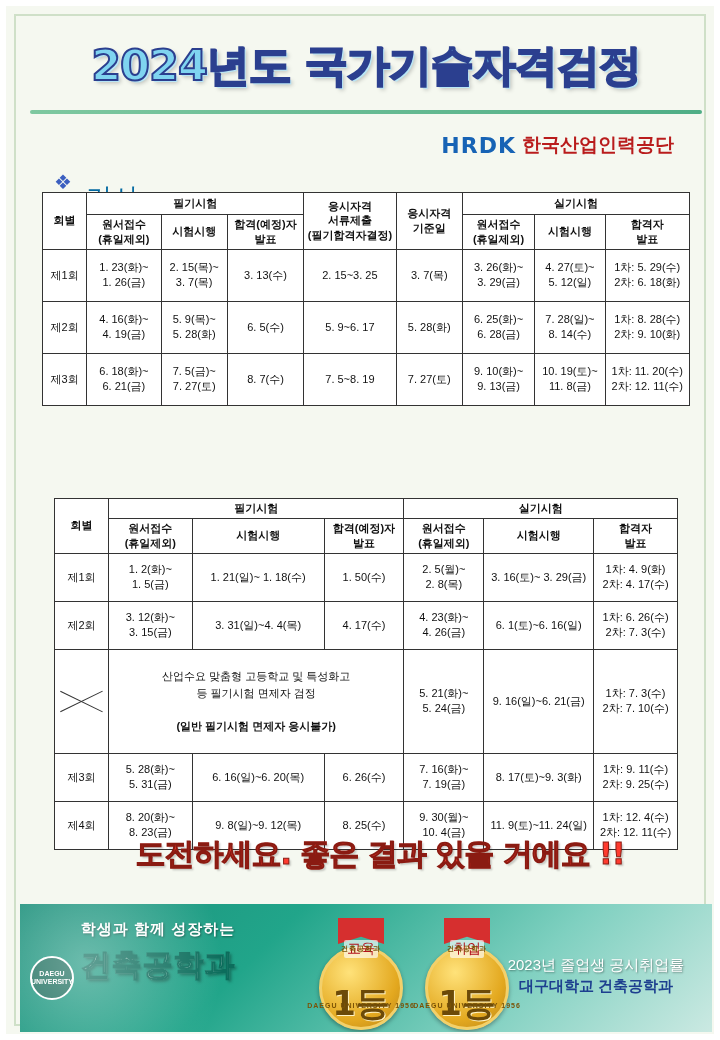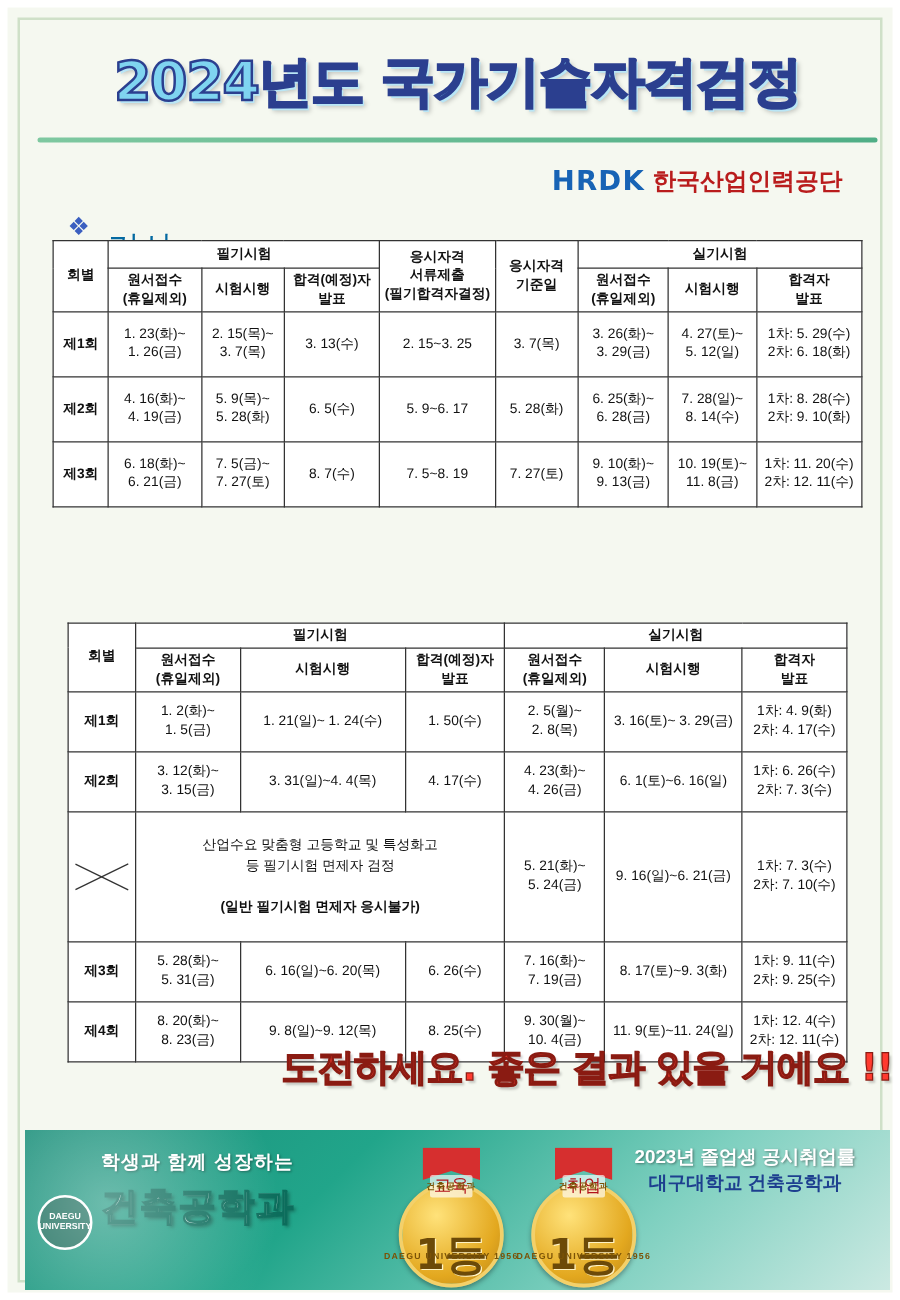--- a/index.html
+++ b/index.html
@@ -83,42 +83,42 @@
   }
   table.sched th, table.sched td {
     border:1px solid #333;
     text-align:center;
     vertical-align:middle;
     padding:2px 3px;
     line-height:1.35;
     white-space:pre-line;
   }
   table.sched th { font-weight:bold; background:#fff; }
-  table.sched td.round { font-weight:bold; }
+  table.sched td.round { font-weight:normal; }
   td.cellL { text-align:left; padding-left:8px; }
 
   #tbl-gisa { left:36px; top:186px; width:648px; }
   #tbl-gisa th, #tbl-gisa td { height:22px; }
   #tbl-gisa tr.body td { height:52px; }
 
   #tbl-gineungsa { left:48px; top:492px; width:624px; }
   #tbl-gineungsa tr.body td { height:48px; }
 
   .xcell { position:relative; }
   .xcell:before, .xcell:after{
     content:""; position:absolute; left:6%; right:6%; top:50%;
     height:1px; background:#333;
   }
   .xcell:before { transform:rotate(26deg); }
   .xcell:after { transform:rotate(-26deg); }
 
   
   .slogan {
     position:absolute; left:0; right:0; top:828px;
-    text-align:right;
+    text-align:center;
     font-size:30px; font-weight:bold;
     color:#ff3b2f;
     -webkit-text-stroke:1px #8a1b12;
     text-shadow:2px 2px 2px rgba(0,0,0,.2);
     font-family:"DejaVu Sans", sans-serif;
     letter-spacing:-1px;
     padding-left:40px;
   }
 
   
@@ -195,21 +195,21 @@
     position:absolute; left:50%; transform:translateX(-50%);
     font-size:7px; font-weight:bold; color:#7a5206; letter-spacing:1px;
     z-index:4; white-space:nowrap;
   }
   .medal .ring-top { top:26px; }
   .medal .ring-bottom { top:84px; }
 
   .stats {
     position:absolute; right:16px; top:12px; width:200px; text-align:center;
   }
-  .stats .l1 { font-size:15px; font-weight:bold; color:#ffffff; text-shadow:1px 1px 2px rgba(0,0,0,.4); }
+  .stats .l1 { font-size:15px; font-weight:normal; color:#ffffff; text-shadow:1px 1px 2px rgba(0,0,0,.4);margin-top:40px; }
   .stats .l2 { font-size:15px; font-weight:bold; color:#1d3f8f; margin-top:2px; }
   .stats .l3 {
     font-size:32px; font-weight:bold; color:#ff8a00;
     -webkit-text-stroke:1px #fff;
     text-shadow:1px 1px 2px rgba(0,0,0,.3);
     line-height:1.05;
   }
   .stats .l3 .pct { font-size:17px; }
   .stats .l4 { font-size:13px; font-weight:bold; color:#ffffff; text-shadow:1px 1px 2px rgba(0,0,0,.4); margin-top:2px;}
 </style>
@@ -333,21 +333,21 @@
         <th style="width:110px">시험시행</th>
         <th style="width:84px">합격자
 발표</th>
       </tr>
     </thead>
     <tbody>
       <tr class="body">
         <td class="round">제1회</td>
         <td class="cellL">1. 2(화)~
 1. 5(금)</td>
-        <td>1. 21(일)~ 1. 24(수)</td>
+        <td>1. 21(일)~ 1. 18(수)</td>
         <td>1. 50(수)</td>
         <td class="cellL">2. 5(월)~
 2. 8(목)</td>
         <td>3. 16(토)~ 3. 29(금)</td>
         <td class="cellL">1차: 4. 9(화)
 2차: 4. 17(수)</td>
       </tr>
       <tr class="body">
         <td class="round">제2회</td>
         <td class="cellL">3. 12(화)~

